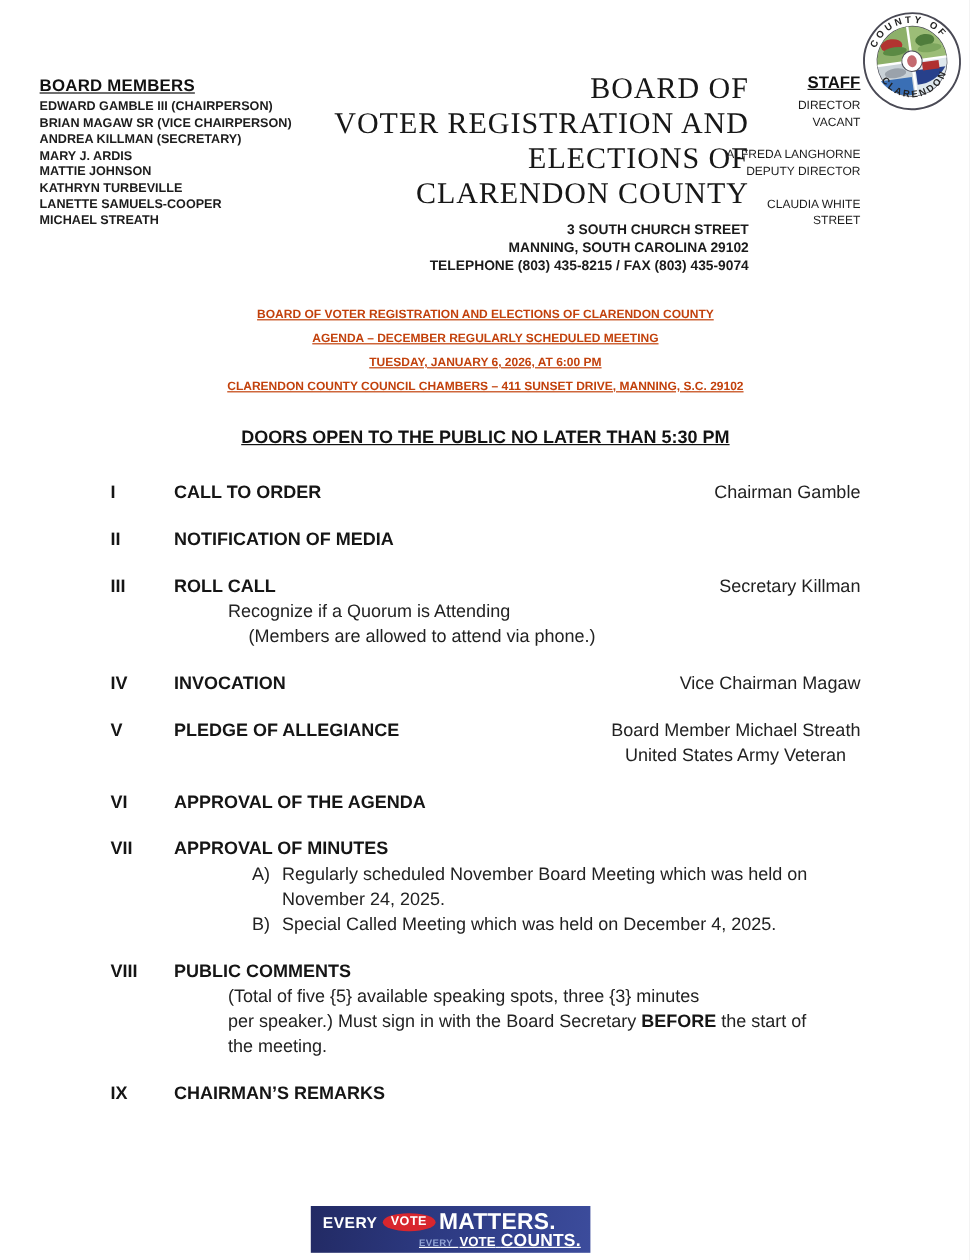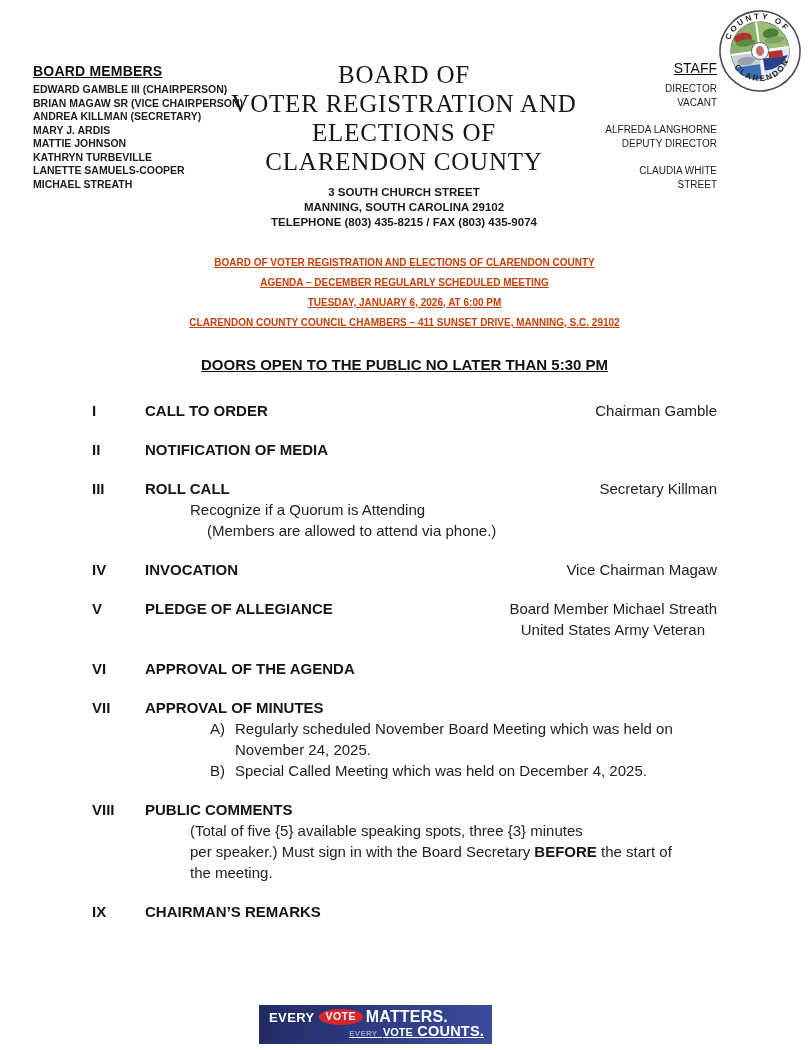--- a/index.html
+++ b/index.html
@@ -12,27 +12,27 @@
     font-family:"Liberation Sans", sans-serif;
     color:#1f1f1f;
     overflow:hidden;
   }
 
   
   .board-members { position:absolute; left:33px; top:63px; width:235px; }
   .bm-heading { font-size:14px; font-weight:bold; text-decoration:underline; letter-spacing:.2px; color:#111; margin-bottom:4px; }
   .bm-member { font-size:10.5px; font-weight:bold; line-height:13.5px; color:#1c1c1c; }
 
-  .org-block { position:absolute; left:50%; transform:translateX(-50%); top:60px; width:440px; text-align:center; }
+  .org-block { position:absolute; left:50%; transform:translateX(-50%); top:60px; width:440px; text-align:right; }
   .org-title-line { font-family:"Liberation Serif", serif; font-size:25px; line-height:29px; color:#171717; letter-spacing:.8px; }
   .address-block { margin-top:9px; }
   .address-line { font-size:11.5px; font-weight:bold; line-height:15px; color:#1a1a1a; }
 
   .staff-block { position:absolute; right:91px; top:60px; text-align:right; }
-  .staff-heading { font-size:14px; font-weight:normal; text-decoration:underline; color:#111; margin-bottom:6px; }
+  .staff-heading { font-size:14px; font-weight:bold; text-decoration:underline; color:#111; margin-bottom:6px; }
   .staff-group { margin-bottom:14px; }
   .staff-line { font-size:10px; font-weight:normal; line-height:13.5px; color:#1c1c1c; }
 
   .seal { position:absolute; top:9px; right:6px; width:84px; height:84px; transform:rotate(-8deg); }
 
   
   .main { position:absolute; left:92px; top:253px; width:625px; }
   .meeting-heading { text-align:center; }
   .mh-line { font-size:10px; font-weight:bold; text-decoration:underline; line-height:20px; color:#c2410c; }
   .doors-line { text-align:center; font-size:15px; font-weight:bold; text-decoration:underline; margin-top:23px; color:#131313; }
@@ -59,21 +59,21 @@
   
   .banner {
     position:absolute; left:259px; top:1005px; width:233px; height:39px;
     background:linear-gradient(100deg,#222a64 0%, #2d3a82 45%, #3c4c9c 100%);
     padding:4px 8px 0 10px;
     font-weight:bold; color:#ffffff; line-height:1;
   }
   .banner-line1 { display:flex; align-items:center; white-space:nowrap; }
   .bn-every1 { font-size:13px; letter-spacing:.4px; }
   .bn-vote-oval { background:#d8262e; border-radius:50%; padding:2px 7px 3px; font-size:10.5px; margin:0 3px 0 4px; letter-spacing:.4px; }
-  .bn-matters { font-size:16px; letter-spacing:.2px; }
+  .bn-matters { font-size:19px; letter-spacing:.2px; }
   .banner-line2 { text-align:right; margin-top:-2px; white-space:nowrap;text-decoration:underline; }
   .bn-every2 { font-size:8px; color:#93a5d6; letter-spacing:.3px; }
   .bn-vote2 { font-size:11px; margin-left:1px; }
   .bn-counts { font-size:14.5px; letter-spacing:.2px; }
 </style>
 </head>
 <body>
 
 <div class="page">
 

